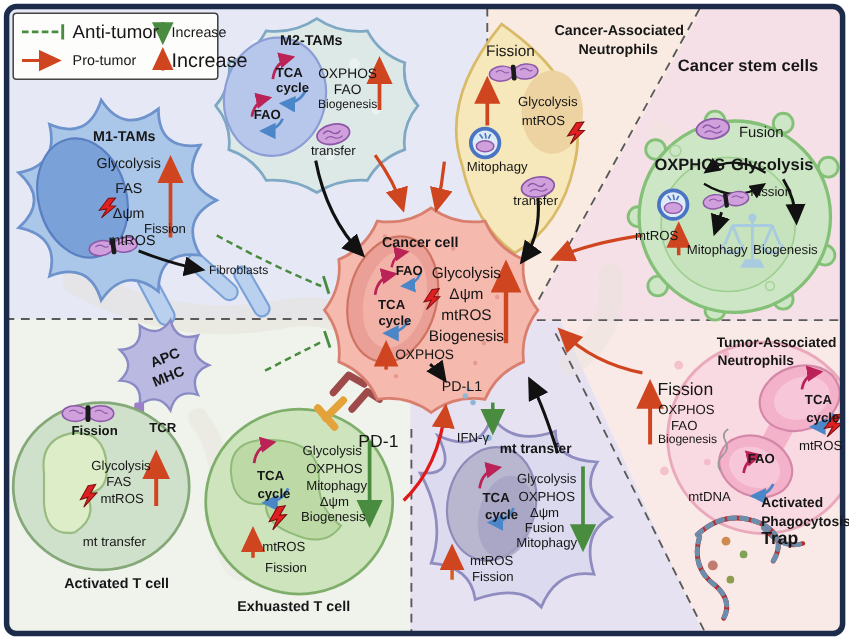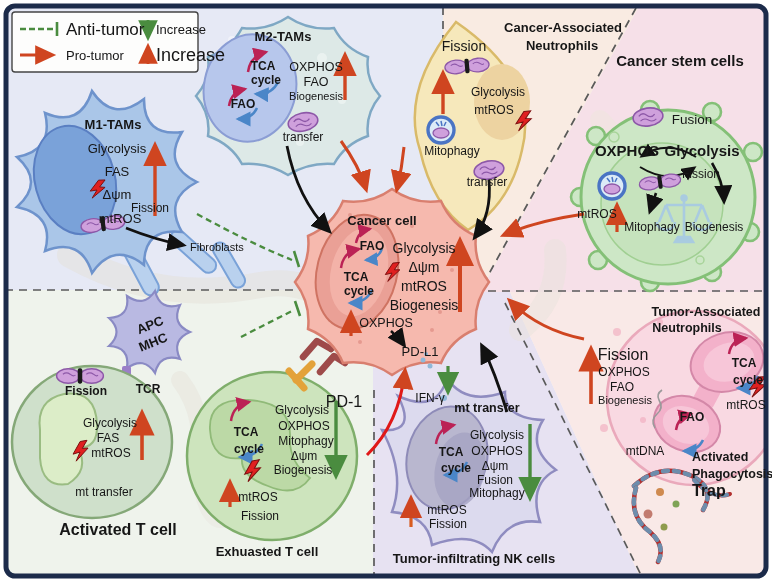--- a/index.html
+++ b/index.html
@@ -367,21 +367,21 @@
 <div class="lbl la b" style="left:692px;top:491px;font-size:16px">Trap</div>
 
 <div class="lbl b rot" style="left:150px;top:325px;font-size:13px">APC</div>
 <div class="lbl b rot" style="left:153px;top:342px;font-size:13px">MHC</div>
 <div class="lbl b" style="left:148px;top:389px;font-size:12px">TCR</div>
 <div class="lbl b" style="left:86px;top:391px;font-size:12px">Fission</div>
 <div class="lbl" style="left:110px;top:423px;font-size:12px">Glycolysis</div>
 <div class="lbl" style="left:108px;top:438px;font-size:12px">FAS</div>
 <div class="lbl" style="left:111px;top:453px;font-size:12px">mtROS</div>
 <div class="lbl" style="left:104px;top:492px;font-size:12px">mt transfer</div>
-<div class="lbl b" style="left:118px;top:530px;font-size:16px">Activated T cell</div>
+<div class="lbl b" style="left:106px;top:530px;font-size:13px">Activated T cell</div>
 
 <div class="lbl" style="left:302px;top:410px;font-size:12px">Glycolysis</div>
 <div class="lbl" style="left:304px;top:426px;font-size:12px">OXPHOS</div>
 <div class="lbl" style="left:306px;top:441px;font-size:12px">Mitophagy</div>
 <div class="lbl" style="left:304px;top:456px;font-size:12px">Δψm</div>
 <div class="lbl" style="left:303px;top:470px;font-size:12px">Biogenesis</div>
 <div class="lbl b" style="left:246px;top:432px;font-size:12px">TCA</div>
 <div class="lbl b" style="left:249px;top:449px;font-size:12px">cycle</div>
 <div class="lbl" style="left:258px;top:497px;font-size:12px">mtROS</div>
 <div class="lbl" style="left:260px;top:516px;font-size:12px">Fission</div>
@@ -390,14 +390,13 @@
 <div class="lbl b" style="left:487px;top:408px;font-size:12.5px">mt transfer</div>
 <div class="lbl b" style="left:451px;top:452px;font-size:12px">TCA</div>
 <div class="lbl b" style="left:456px;top:468px;font-size:12px">cycle</div>
 <div class="lbl" style="left:497px;top:435px;font-size:12px">Glycolysis</div>
 <div class="lbl" style="left:497px;top:451px;font-size:12px">OXPHOS</div>
 <div class="lbl" style="left:495px;top:466px;font-size:12px">Δψm</div>
 <div class="lbl" style="left:495px;top:480px;font-size:12px">Fusion</div>
 <div class="lbl" style="left:497px;top:493px;font-size:12px">Mitophagy</div>
 <div class="lbl" style="left:447px;top:510px;font-size:12px">mtROS</div>
 <div class="lbl" style="left:448px;top:524px;font-size:12px">Fission</div>
-<div class="lbl b" style="left:474px;top:558px;font-size:13px">Tumor-infiltrating NK cells</div>
 </div>
 
 </body></html>

